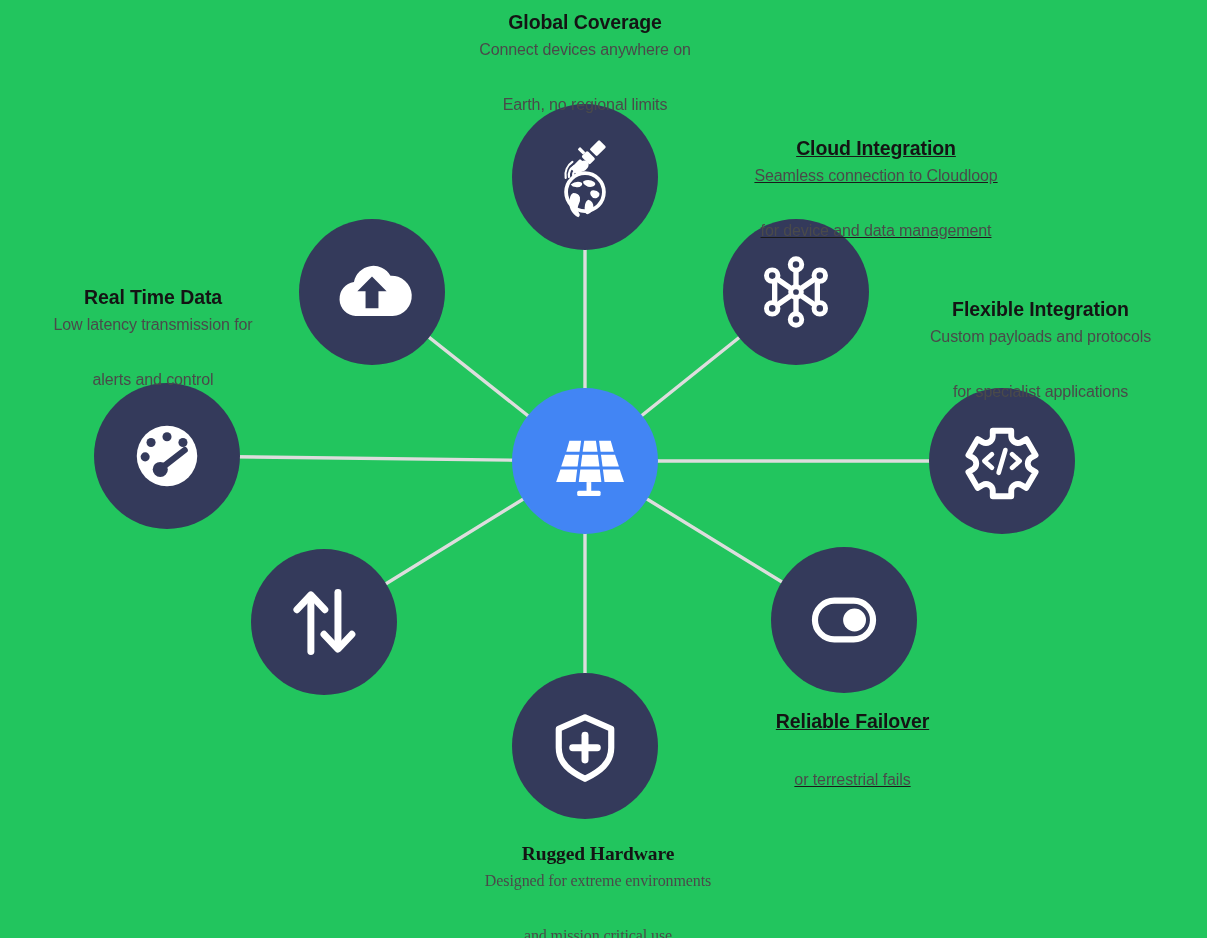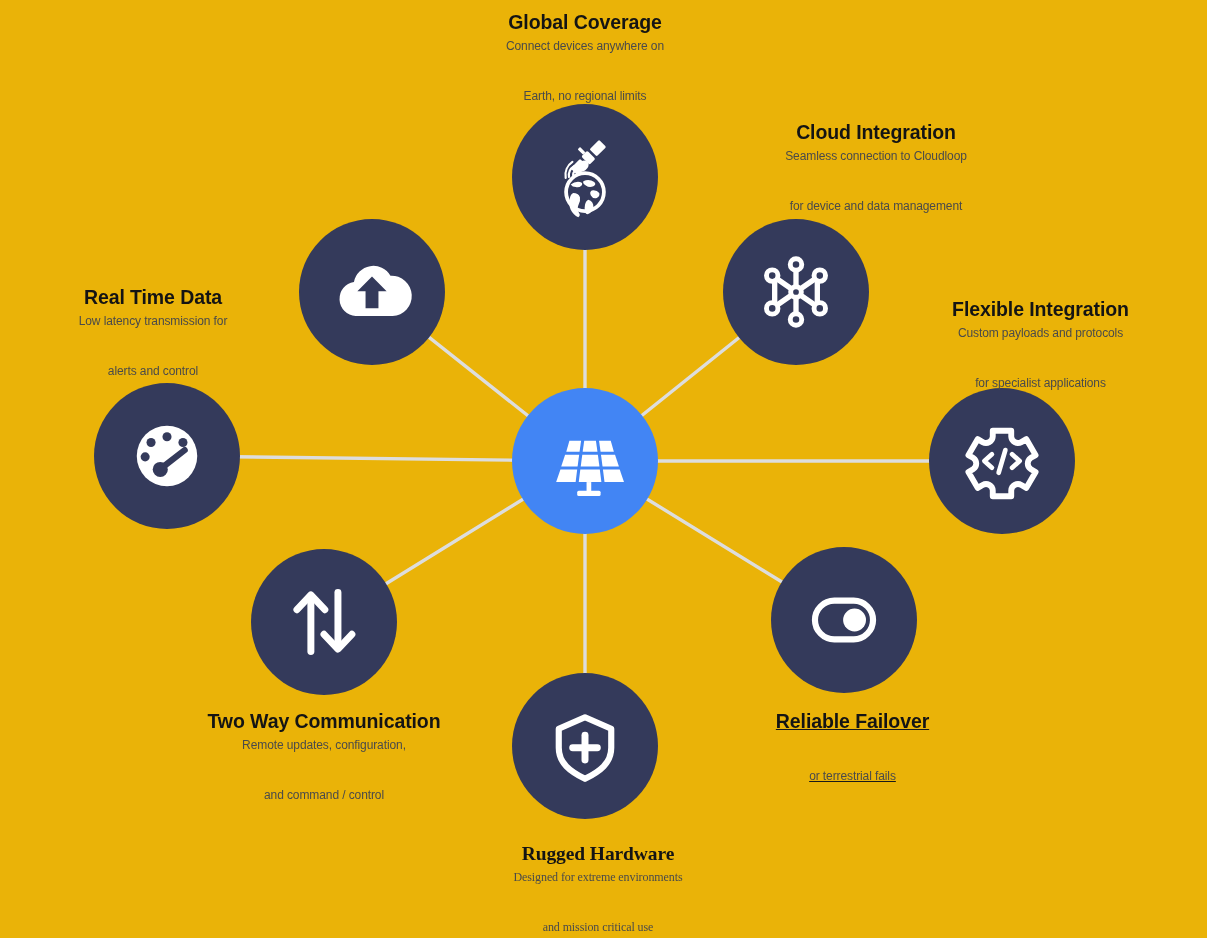--- a/index.html
+++ b/index.html
@@ -10,21 +10,21 @@
     background: #ffffff;
   }
   body {
     font-family: "Liberation Sans", sans-serif;
     color: #1a1a1a;
   }
   #stage {
     position: relative;
     width: 1207px;
     height: 938px;
-    background: #eab308;
+    background: #22c55e;
     overflow: hidden;
   }
   #spokes {
     position: absolute;
     left: 0;
     top: 0;
     width: 1207px;
     height: 938px;
     pointer-events: none;
   }
@@ -47,21 +47,21 @@
   .label .title {
     display: block;
     font-weight: bold;
     font-size: 19.5px;
     color: #141414;
     letter-spacing: -0.1px;
     margin-bottom: 3px;
   }
   .label .desc {
     display: block;
-    font-size: 12px;
+    font-size: 16px;
     color: #4a4a4a;
     font-weight: 400;
     letter-spacing: -0.1px;
   }
   .label .desc .l2 { display: block; margin-top: 34px; }
 </style>
 </head>
 <body>
 
 <div id="stage">
@@ -169,21 +169,21 @@
           <circle cx="50" cy="16.5" r="7"></circle>
           <circle cx="50" cy="83.5" r="7"></circle>
           <circle cx="21" cy="30" r="7"></circle>
           <circle cx="79" cy="30" r="7"></circle>
           <circle cx="21" cy="70" r="7"></circle>
           <circle cx="79" cy="70" r="7"></circle>
         </g>
       </svg>
     </span>
   </div>
-  <div class="label" style="left:670px; top:120px; width:412px;">
+  <div class="label" style="left:670px; top:136px; width:412px;text-decoration:underline;">
     <span class="title">Cloud Integration</span>
     <span class="desc">
       <span>Seamless connection to Cloudloop</span>
       <span class="l2">for device and data management</span>
     </span>
   </div>
 
   <div class="node dark" style="left:94px; top:383px; width:146px; height:146px;">
     <span>
       <svg width="84" height="84" viewBox="0 0 100 100">
@@ -238,27 +238,20 @@
       <svg width="82" height="82" viewBox="0 0 100 100">
         <g stroke="#ffffff" stroke-width="8.5" stroke-linecap="round" stroke-linejoin="round" fill="none">
           <line x1="34" y1="86" x2="34" y2="18"></line>
           <polyline points="17,35 34,17 51,35"></polyline>
           <line x1="67" y1="14" x2="67" y2="82"></line>
           <polyline points="50,65 67,83 84,65"></polyline>
         </g>
       </svg>
     </span>
   </div>
-  <div class="label" style="left:130px; top:709px; width:388px;">
-    <span class="title">Two Way Communication</span>
-    <span class="desc">
-      <span>Remote updates, configuration,</span>
-      <span class="l2">and command / control</span>
-    </span>
-  </div>
 
   <div class="node dark" style="left:771px; top:547px; width:146px; height:146px;">
     <span>
       <svg width="88" height="88" viewBox="0 0 100 100">
         <rect x="17" y="28" width="66" height="44" rx="22" fill="none" stroke="#ffffff" stroke-width="7"></rect>
         <circle cx="62" cy="50" r="13" fill="#ffffff"></circle>
       </svg>
     </span>
   </div>
   <div class="label" style="left:700px; top:709px; width:305px;text-decoration:underline;">

